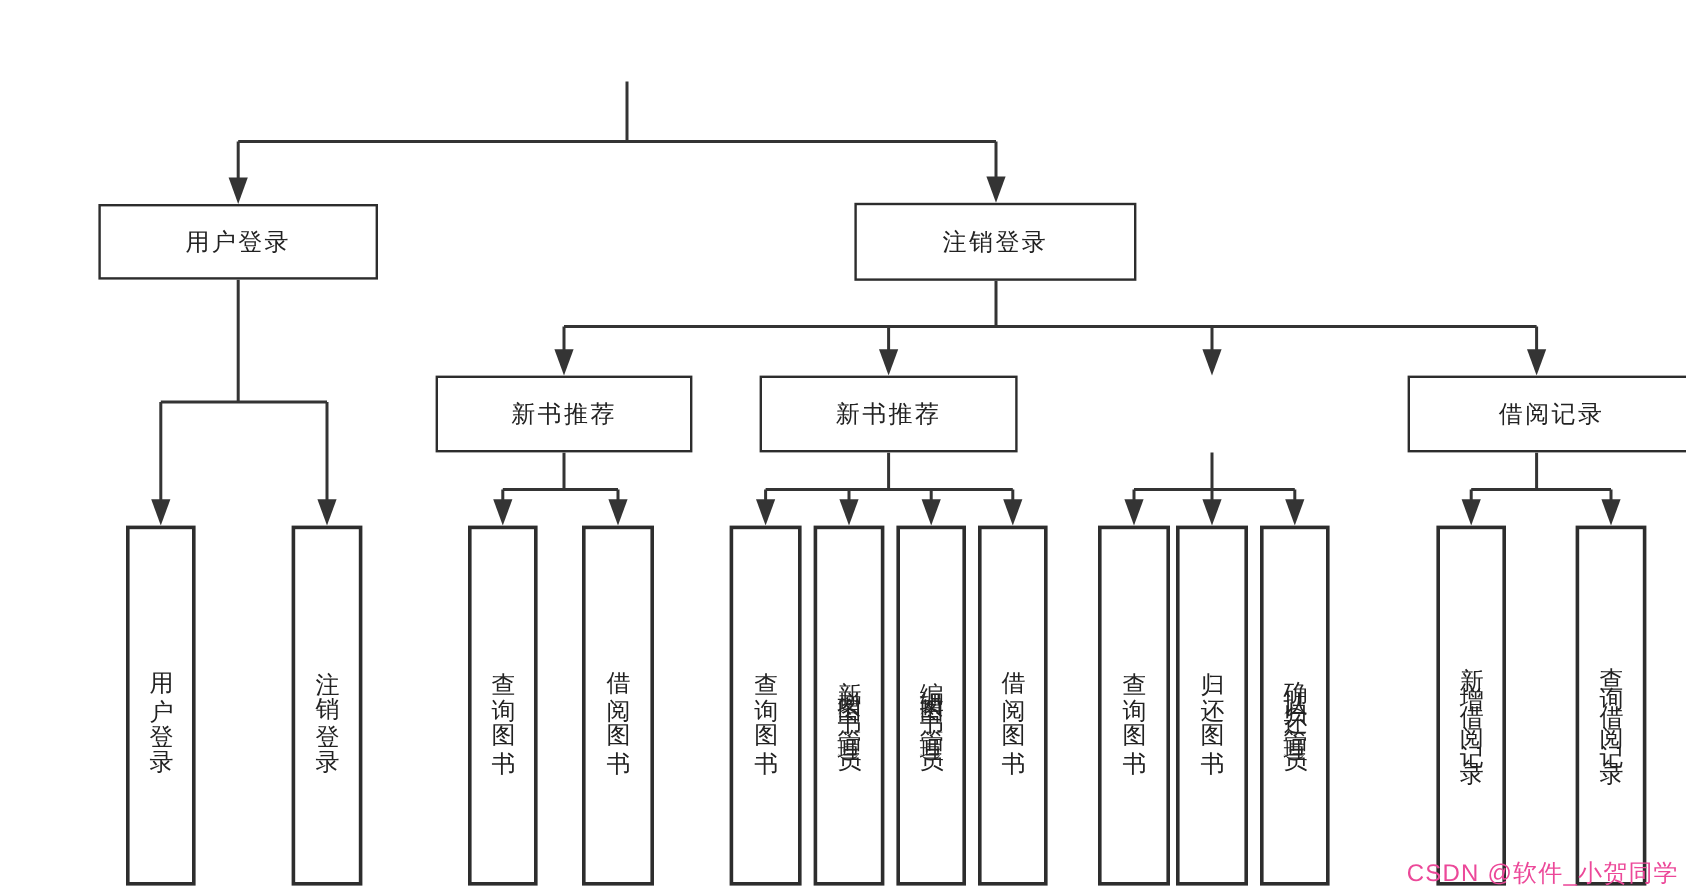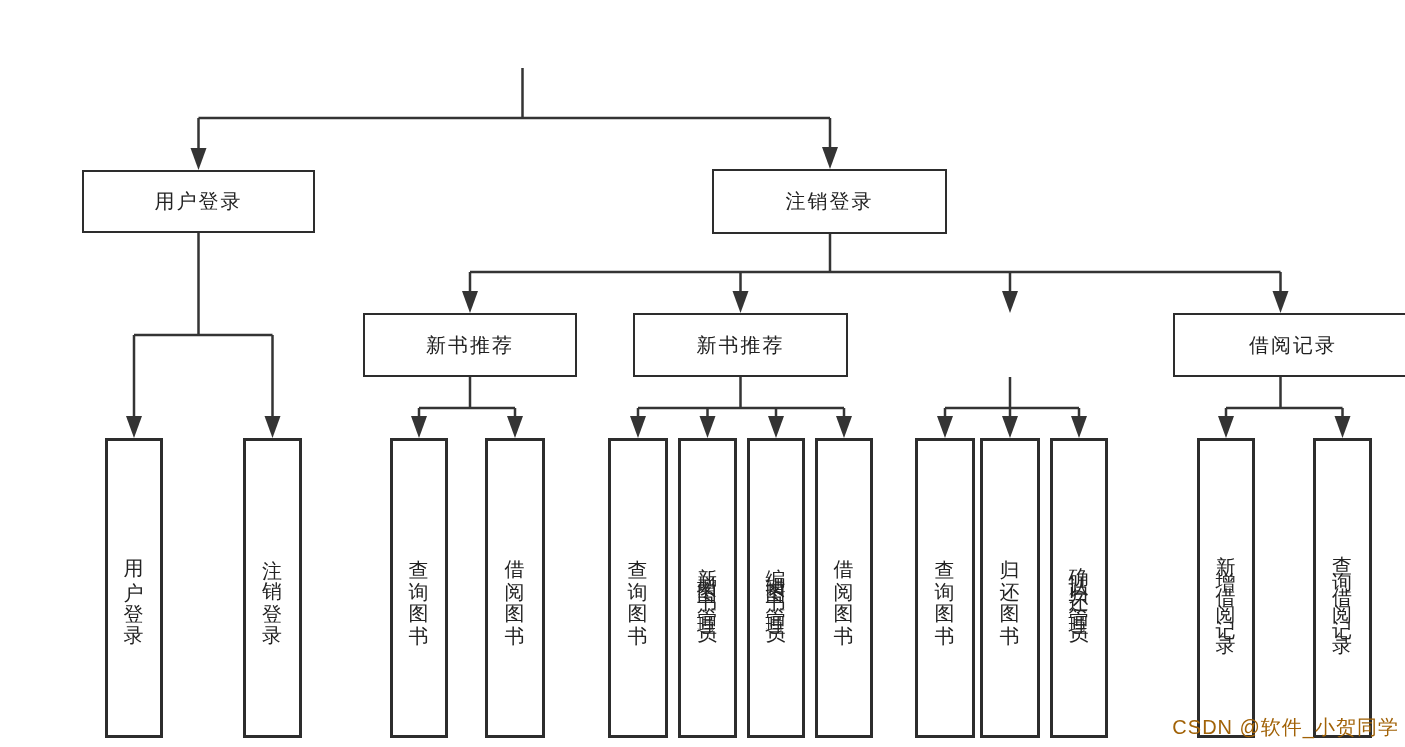--- a/index.html
+++ b/index.html
@@ -36,21 +36,21 @@
     line-height:1;
   }
   .sp4{letter-spacing:22px;}
   .sp6{letter-spacing:16px;}
   .sp9{letter-spacing:8px;}
   .watermark{
     position:absolute;
     right:6px;top:714px;
     z-index:3;
     font-size:20px;
-    color:#a16207;
+    color:#ec4899;
     letter-spacing:1px;
     white-space:nowrap;
     margin-left:43px;
   }
 </style>
 </head>
 <body>
 
 <div class="stage">
 

